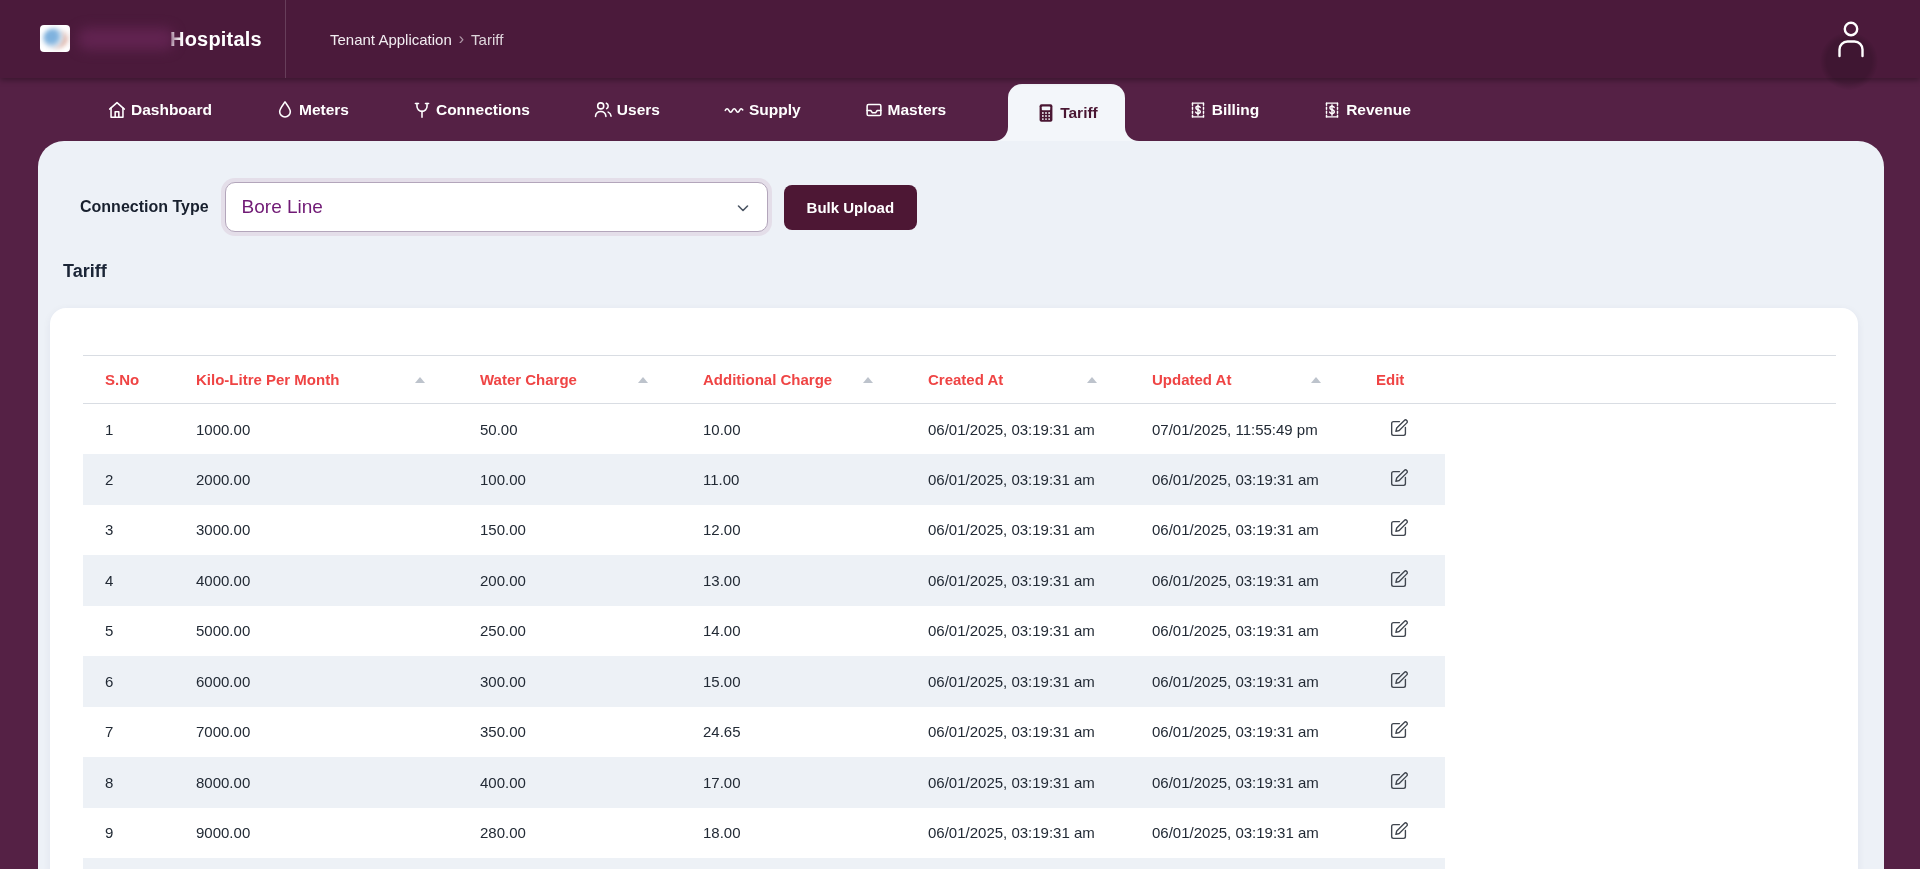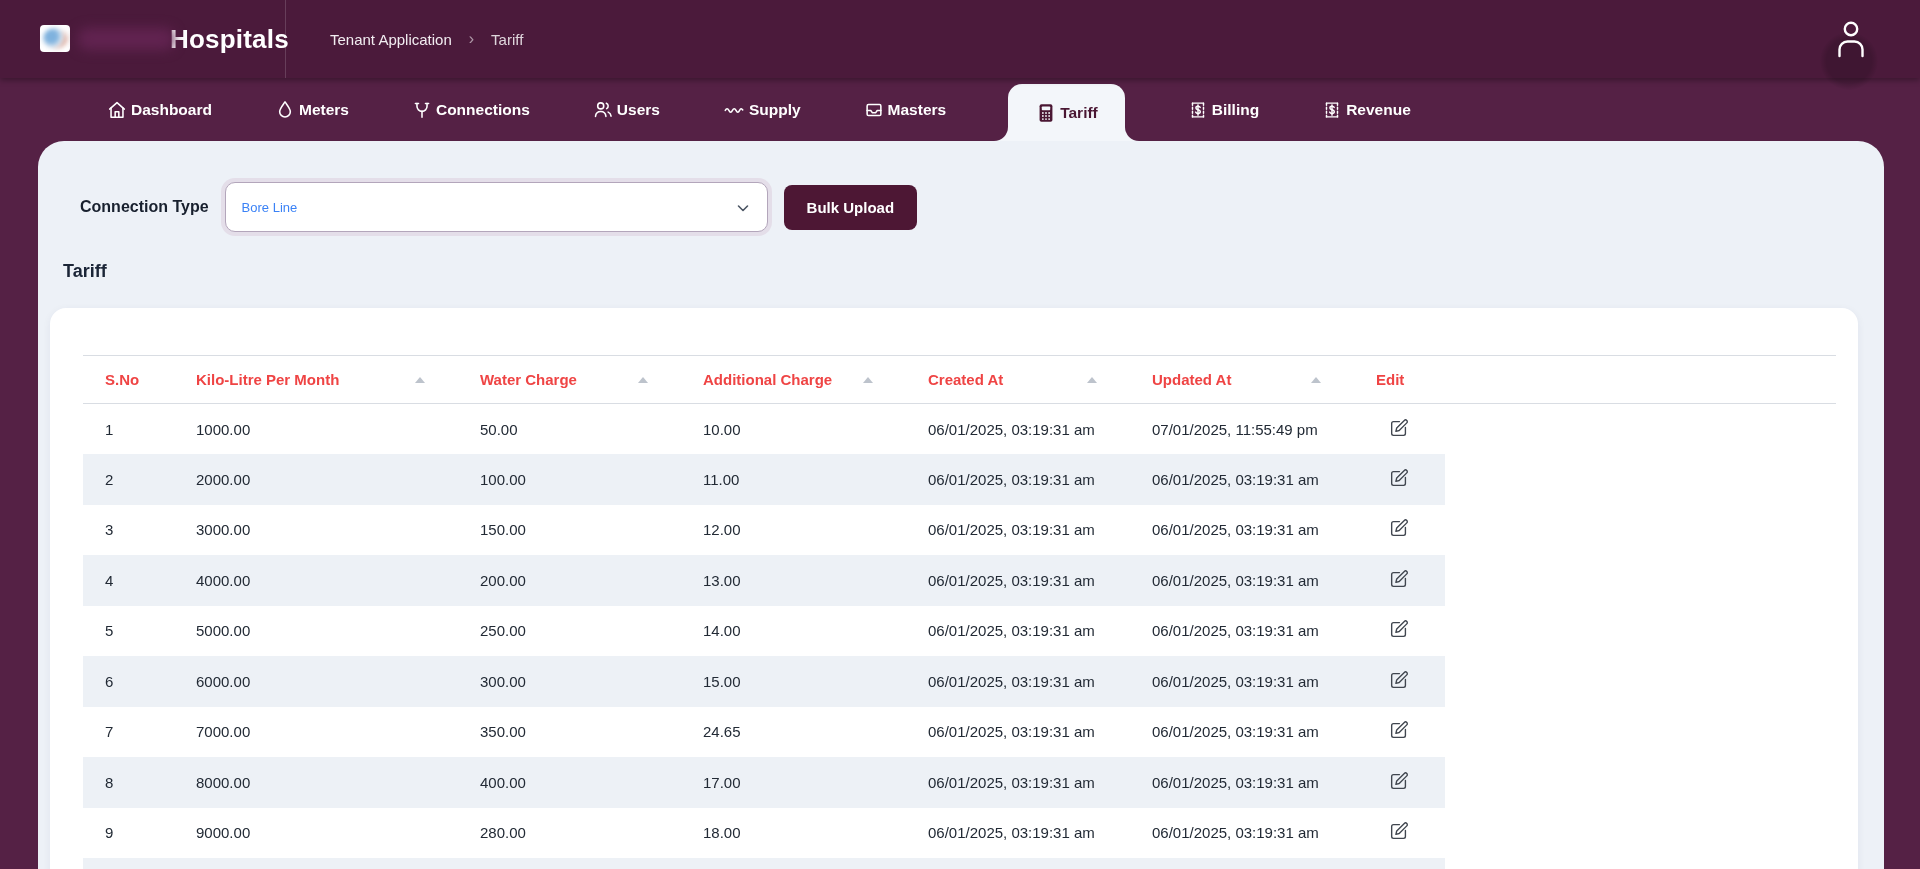--- a/index.html
+++ b/index.html
@@ -26,27 +26,27 @@
     position:absolute; inset:3px;
     background:radial-gradient(circle at 35% 40%, #7fb2de 0 30%, #e7eef5 55%, #d4836a 80%);
     filter:blur(2px); border-radius:50%;
   }
   .brand-redacted {
     margin-left:78px;
     width:96px; height:22px; border-radius:9px;
     background:#612350; filter:blur(6px);
   }
   .brand-text {
-    color:#fff; font-size:26px; font-weight:700; margin-left:-4px; letter-spacing:.2px;
+    color:#fff; font-size:20px; font-weight:700; margin-left:-4px; letter-spacing:.2px;
   }
   .header-divider {
     position:absolute; left:285px; top:0; width:1px; height:78px;
     background:rgba(255,255,255,.16);
   }
-  .breadcrumb { position:absolute; left:330px; top:0; height:78px; display:flex; align-items:center; gap:17px; }
+  .breadcrumb { position:absolute; left:330px; top:0; height:78px; display:flex; align-items:center; gap:7px; }
   .crumb { font-size:15px; color:#f2edf1; }
   .crumb-sep { font-size:16px; color:rgba(255,255,255,.55); }
   .crumb-current { font-size:15px; color:rgba(255,255,255,.82); }
 
   .avatar-wrap { position:absolute; right:48px; top:14px; width:44px; height:52px; }
   .avatar-halo {
     position:absolute; left:-8px; top:18px; width:58px; height:58px; border-radius:50%;
     background:radial-gradient(circle, rgba(0,0,0,.16) 0 55%, rgba(0,0,0,0) 72%);
   }
   .avatar-icon { position:absolute; left:8px; top:6px; }
@@ -82,21 +82,21 @@
   }
   .toolbar { position:absolute; left:42px; top:41px; display:flex; align-items:center; }
   .ct-label { font-size:16px; font-weight:700; color:#18202e; margin-right:16px; }
   .select {
     width:543px; height:50px; background:#fff;
     border:1px solid #b3a6bb; border-radius:10px;
     box-shadow:0 0 0 4px #e4dee9;
     display:flex; align-items:center; padding:0 16px; cursor:pointer;
     position:relative;
   }
-  .select-value { font-size:13px; color:#3b82f6; }
+  .select-value { font-size:19px; color:#701a75; }
   .select-chevron { position:absolute; right:16px; top:17px; }
   .btn-bulk {
     margin-left:16px; height:45px; padding:0 23px;
     background:#4d1734; color:#fff; border:none; border-radius:8px;
     font-family:"Liberation Sans",sans-serif; font-size:15px; font-weight:700; cursor:pointer;
   }
   .section-title { position:absolute; left:25px; top:120px; font-size:18px; font-weight:700; color:#1b2537; }
 
   
   .card {

